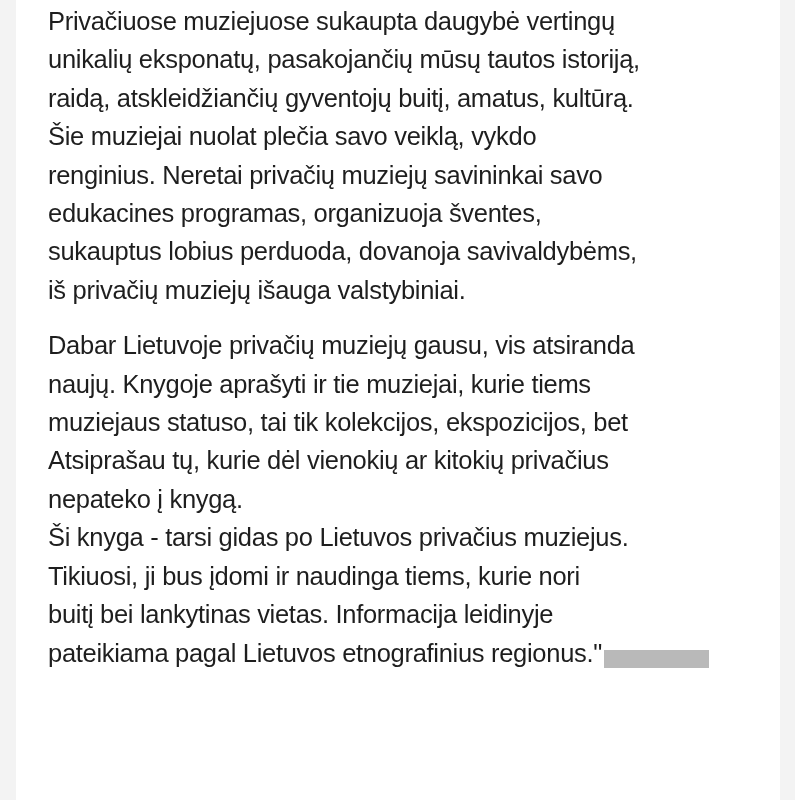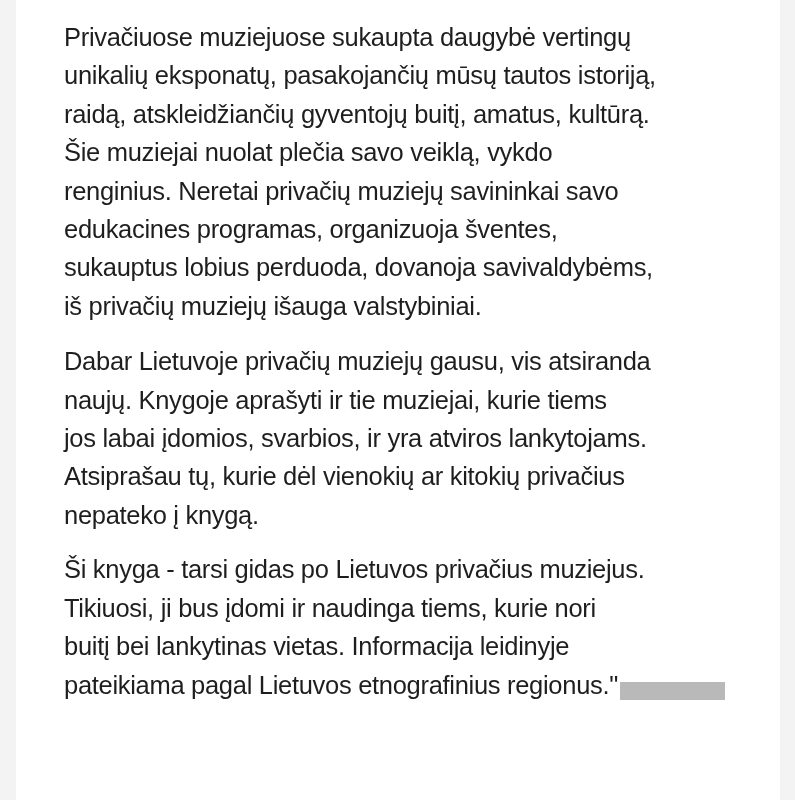--- a/index.html
+++ b/index.html
@@ -12,21 +12,21 @@
     position: absolute; left: 16px; top: 0; width: 764px; height: 800px;
     background: #ffffff;
   }
   .content {
     position: absolute; left: 32px; top: 2px; width: 720px;
     color: #1e1e1e;
     font-size: 25.5px;
     line-height: 38.4px;
     letter-spacing: -0.3px;
   }
-  .para { margin: 16px; }
+  .para { margin: 0; }
   .para + .para.gap { margin-top: 17px; }
   .line { display: block; white-space: nowrap; }
   .redact {
     display: inline-block; width: 105px; height: 18px;
     background: #b9b9b9; vertical-align: -6px; margin-left: 2px;
   }
 </style>
 </head>
 <body>
 
@@ -38,21 +38,21 @@
       <span class="line">raidą, atskleidžiančių gyventojų buitį, amatus, kultūrą.</span>
       <span class="line">Šie muziejai nuolat plečia savo veiklą, vykdo</span>
       <span class="line">renginius. Neretai privačių muziejų savininkai savo</span>
       <span class="line">edukacines programas, organizuoja šventes,</span>
       <span class="line">sukauptus lobius perduoda, dovanoja savivaldybėms,</span>
       <span class="line">iš privačių muziejų išauga valstybiniai.</span>
     </p>
     <p class="para gap">
       <span class="line">Dabar Lietuvoje privačių muziejų gausu, vis atsiranda</span>
       <span class="line">naujų. Knygoje aprašyti ir tie muziejai, kurie tiems</span>
-      <span class="line">jos labai įdomios, svarbios, ir yra atviros lankytojams.</span>
+      <span class="line">muziejaus statuso, tai tik kolekcijos, ekspozicijos, bet</span>
       <span class="line">Atsiprašau tų, kurie dėl vienokių ar kitokių privačius</span>
       <span class="line">nepateko į knygą.</span>
     </p>
     <p class="para">
       <span class="line">Ši knyga - tarsi gidas po Lietuvos privačius muziejus.</span>
       <span class="line">Tikiuosi, ji bus įdomi ir naudinga tiems, kurie nori</span>
       <span class="line">buitį bei lankytinas vietas. Informacija leidinyje</span>
       <span class="line"><span>pateikiama pagal Lietuvos etnografinius regionus."</span><span class="redact"></span></span>
     </p>
   </div>

